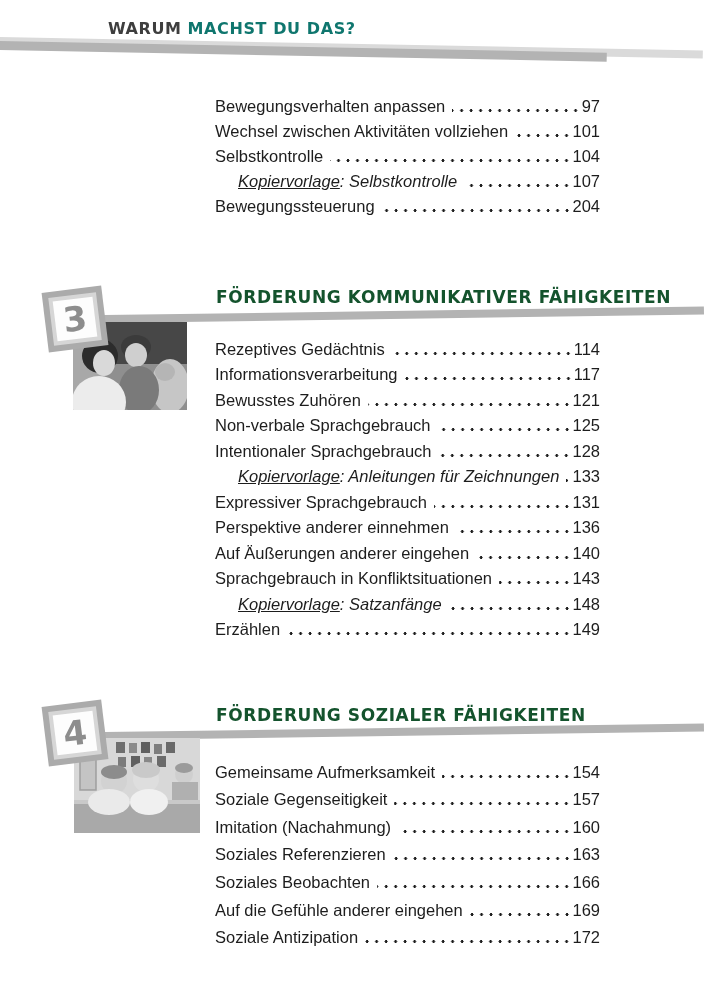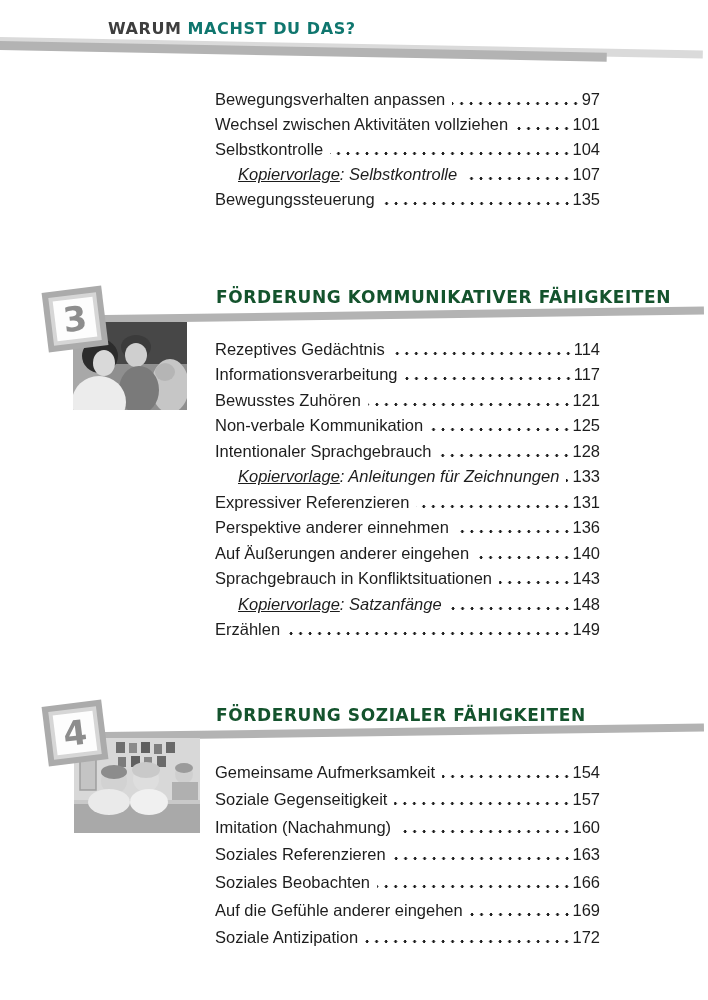--- a/index.html
+++ b/index.html
@@ -57,21 +57,21 @@
   #badge3 { left:45px; top:289px; }
   #badge4 { left:45px; top:703px; }
 
   
   .photo { position:absolute; z-index:2; display:block; }
   #photo3 { left:73px; top:322px; width:114px; height:88px; }
   #photo4 { left:74px; top:738px; width:126px; height:95px; }
 
   
   .toc { position:absolute; left:215px; width:385px; font-size:16.5px; z-index:4; }
-  #toc-intro { top:84px;  }
+  #toc-intro { top:91px;  }
   #toc3      { top:333px; }
   #toc4      { top:754px; }
   #toc-intro .row { height:25px;   }
   #toc3      .row { height:25.5px; }
   #toc4      .row { height:27.6px; }
 
   .row { display:flex; align-items:flex-end; }
   .lbl { white-space:nowrap; }
   .pg  { white-space:nowrap; }
   .dots {
@@ -113,21 +113,21 @@
       <span class="pg">104</span>
     </div>
     <div class="row indent">
       <span class="lbl"><span class="u">Kopiervorlage</span><span>: Selbstkontrolle</span></span>
       <span class="dots"></span>
       <span class="pg">107</span>
     </div>
     <div class="row">
       <span class="lbl">Bewegungssteuerung</span>
       <span class="dots"></span>
-      <span class="pg">135</span>
+      <span class="pg">204</span>
     </div>
   </div>
 
   <div class="sec-heading" id="heading3">FÖRDERUNG KOMMUNIKATIVER FÄHIGKEITEN</div>
   <div class="sec-bar" id="bar3"></div>
   <div class="badge" id="badge3">
     <div class="badge-mid"></div>
     <div class="badge-core">
       <span class="badge-num">3</span>
     </div>
@@ -155,36 +155,36 @@
       <span class="lbl">Informationsverarbeitung</span>
       <span class="dots"></span>
       <span class="pg">117</span>
     </div>
     <div class="row">
       <span class="lbl">Bewusstes Zuhören</span>
       <span class="dots"></span>
       <span class="pg">121</span>
     </div>
     <div class="row">
-      <span class="lbl">Non-verbale Kommunikation</span>
+      <span class="lbl">Non-verbale Sprachgebrauch</span>
       <span class="dots"></span>
       <span class="pg">125</span>
     </div>
     <div class="row">
       <span class="lbl">Intentionaler Sprachgebrauch</span>
       <span class="dots"></span>
       <span class="pg">128</span>
     </div>
     <div class="row indent">
       <span class="lbl"><span class="u">Kopiervorlage</span><span>: Anleitungen für Zeichnungen</span></span>
       <span class="dots"></span>
       <span class="pg">133</span>
     </div>
     <div class="row">
-      <span class="lbl">Expressiver Referenzieren</span>
+      <span class="lbl">Expressiver Sprachgebrauch</span>
       <span class="dots"></span>
       <span class="pg">131</span>
     </div>
     <div class="row">
       <span class="lbl">Perspektive anderer einnehmen</span>
       <span class="dots"></span>
       <span class="pg">136</span>
     </div>
     <div class="row">
       <span class="lbl">Auf Äußerungen anderer eingehen</span>

